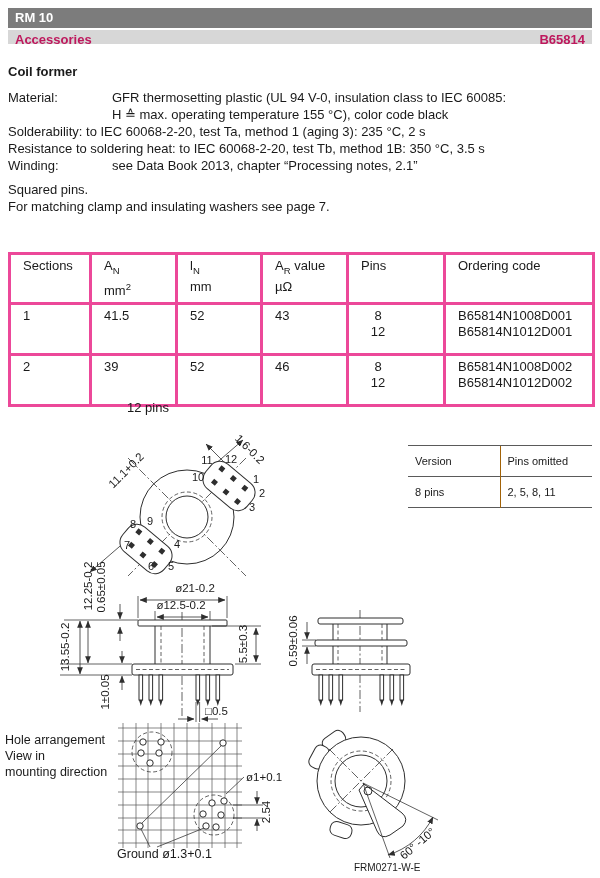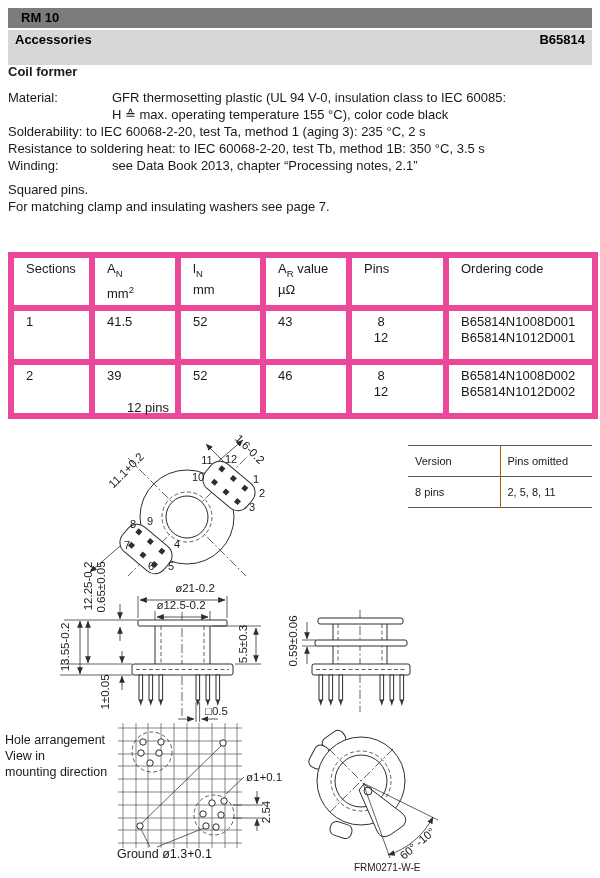--- a/index.html
+++ b/index.html
@@ -1,31 +1,31 @@
 <!DOCTYPE html>
 <html><head>
 <meta charset="utf-8">
 <style>
   html,body{margin:0;padding:0;background:#ffffff;}
   .page{position:relative;width:600px;height:878px;background:#fff;
         font-family:"Liberation Sans", sans-serif;color:#1a1a1a;overflow:hidden;}
   .bar{position:absolute;left:8px;width:584px;box-sizing:border-box;
        font-weight:bold;font-size:13px;}
-  .bar1{top:8px;height:20px;background:#7c7c7c;color:#000000;line-height:20px;padding:0 13px;}
-  .bar2{top:30px;height:35px;background:#d7d7d7;color:#000000;line-height:19px;padding:0 7px;
+  .bar1{top:8px;height:20px;background:#7c7c7c;color:#ffffff;line-height:20px;padding:0 7px;}
+  .bar2{top:30px;height:14px;background:#d7d7d7;color:#be185d;line-height:19px;padding:0 7px;
         display:flex;justify-content:space-between;}
   .doc-title{position:absolute;left:8px;top:64px;font-size:13px;font-weight:bold;}
   .specs{position:absolute;left:8px;top:89px;width:586px;font-size:13px;line-height:17px;}
   .spec-line{display:flex;}
   .spec-label{flex:0 0 80px;}
   .spec-text{flex:1;margin-left:24px;}
   .notes{margin-top:7px;}
   table.main{position:absolute;left:8px;top:252px;width:584px;border-collapse:collapse;
              font-size:13px;table-layout:fixed;}
-  .main th,.main td{border:6px solid #ec4899;padding:3px 12px;vertical-align:top;
+  .main th,.main td{border:3px solid #ec4899;padding:3px 12px;vertical-align:top;
                     text-align:left;font-weight:normal;line-height:16px;}
   .main thead th{height:38px;}
   .main tbody td{height:42px;}
   .main sub{font-size:9.5px;}
   .main sup{font-size:9.5px;}
   .pinv{display:block;width:22px;margin-left:6px;text-align:center;}
   table.vtable{position:absolute;left:408px;top:445px;width:184px;border-collapse:collapse;
                font-size:11px;border-bottom:1px solid #5a5a5a;}
   .vtable td{padding:7px 0 7px 7px;border-top:1px solid #5a5a5a;line-height:16px;}
   .vtable td + td{border-left:1px solid #a16207;}

